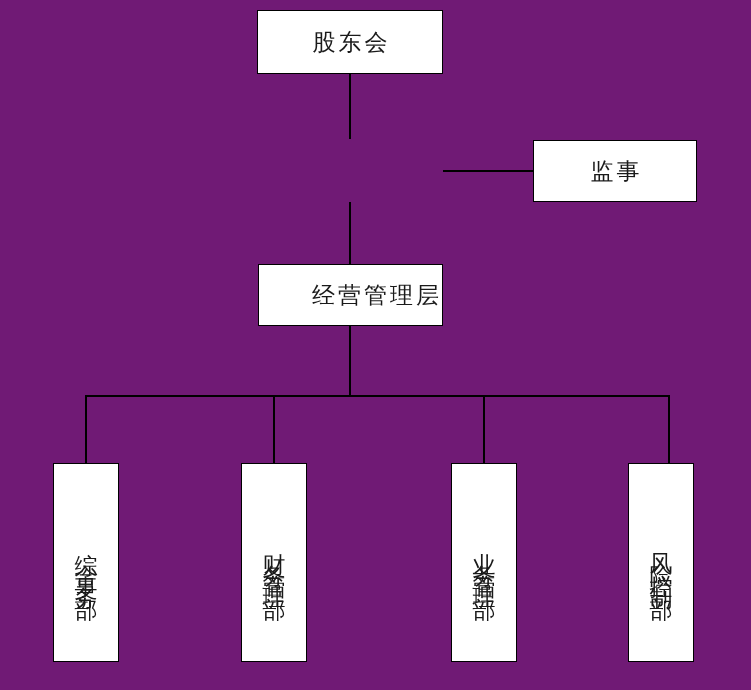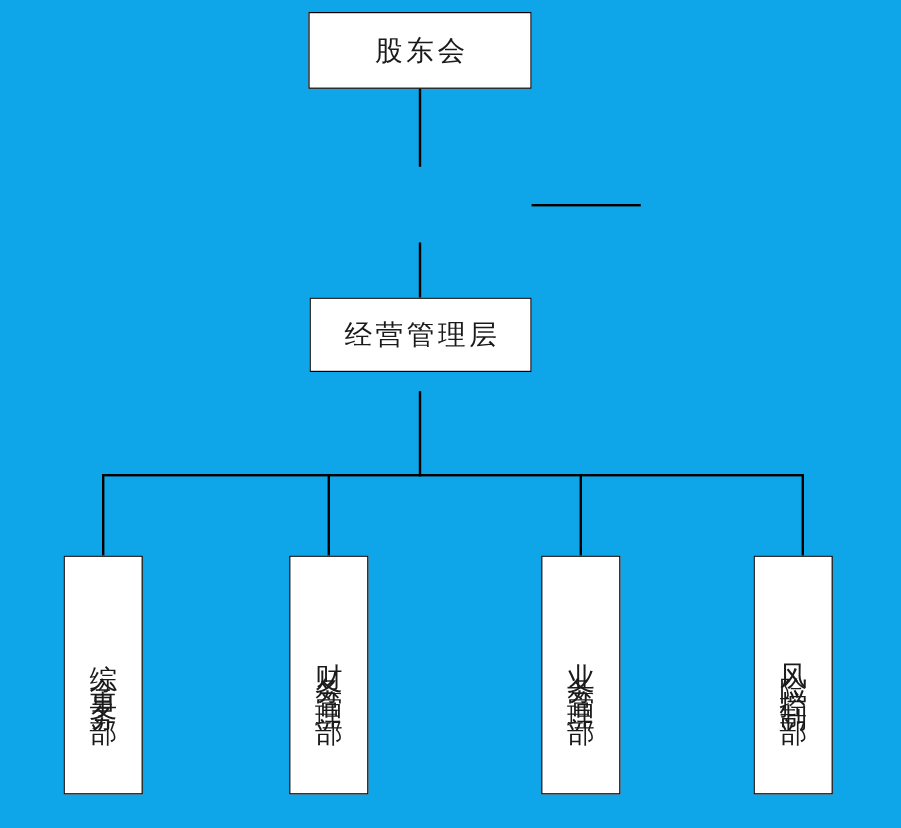--- a/index.html
+++ b/index.html
@@ -4,21 +4,21 @@
 <style>
   html, body {
     margin: 0;
     padding: 0;
     background: #ffffff;
   }
   #org-chart {
     position: relative;
     width: 751px;
     height: 690px;
-    background: #0ea5e9;
+    background: #701a75;
     font-family: Liberation Serif, serif;
     overflow: hidden;
   }
   .node {
     position: absolute;
     box-sizing: border-box;
     border: 1.6px solid #000000;
     background: #ffffff;
     display: flex;
     align-items: center;
@@ -67,24 +67,27 @@
 
   <div class="node horiz" style="left:257px; top:10px; width:186px; height:64px;">
     <span class="node-label">股东会</span>
   </div>
 
   <div class="edge v" style="left:349px; top:74px; height:65px;"></div>
 
 
   <div class="edge h" style="left:443px; top:170px; width:91px;"></div>
 
+  <div class="node horiz" style="left:533px; top:140px; width:164px; height:62px;">
+    <span class="node-label">监事</span>
+  </div>
 
   <div class="edge v" style="left:349px; top:202px; height:63px;"></div>
 
-  <div class="node horiz" style="left:258px; top:248px; width:185px; height:62px;">
+  <div class="node horiz" style="left:258px; top:264px; width:185px; height:62px;justify-content:flex-end;">
     <span class="node-label">经营管理层</span>
   </div>
 
   <div class="edge v" style="left:349px; top:326px; height:71px;"></div>
 
   <div class="edge h" style="left:85px; top:395px; width:584px;"></div>
 
   <div class="edge v" style="left:85px; top:395px; height:69px;"></div>
   <div class="edge v" style="left:273px; top:395px; height:69px;"></div>
   <div class="edge v" style="left:483px; top:395px; height:69px;"></div>

